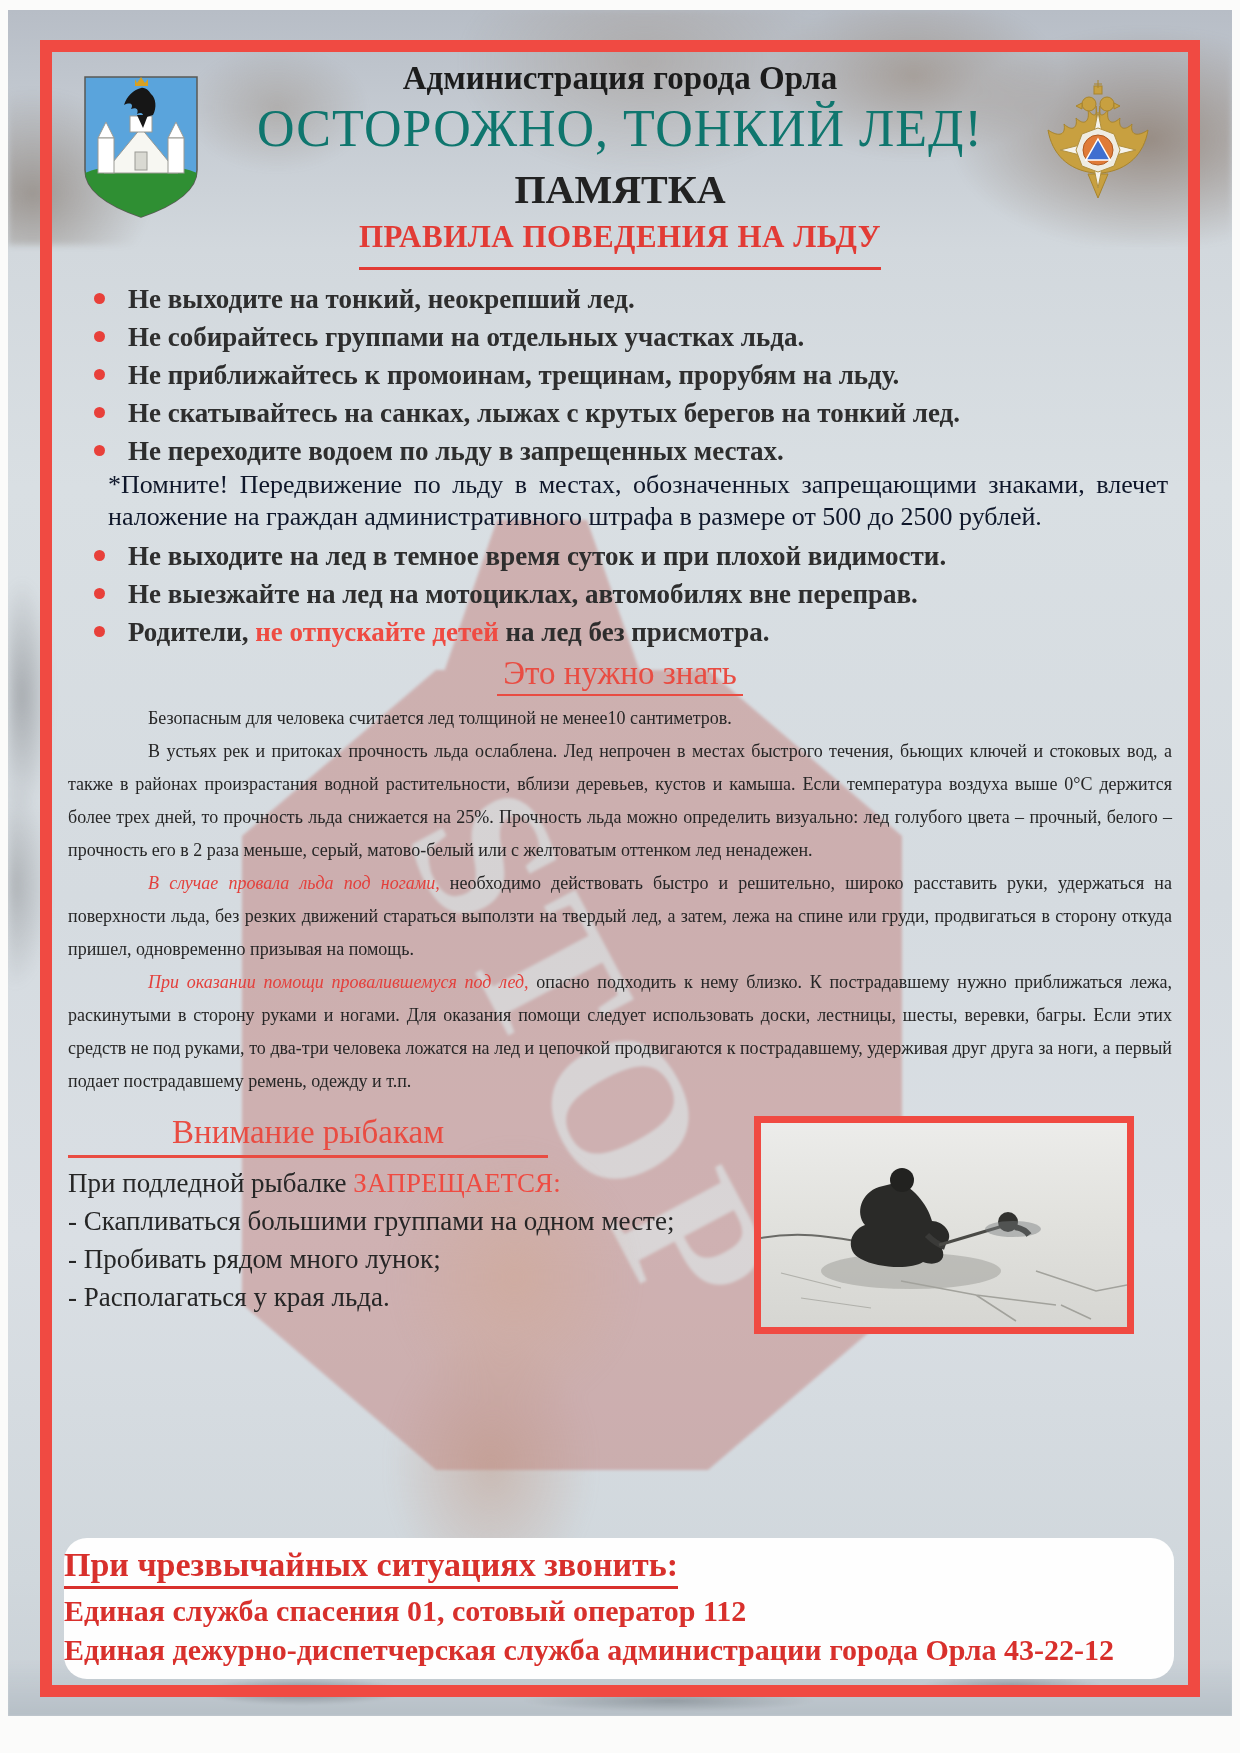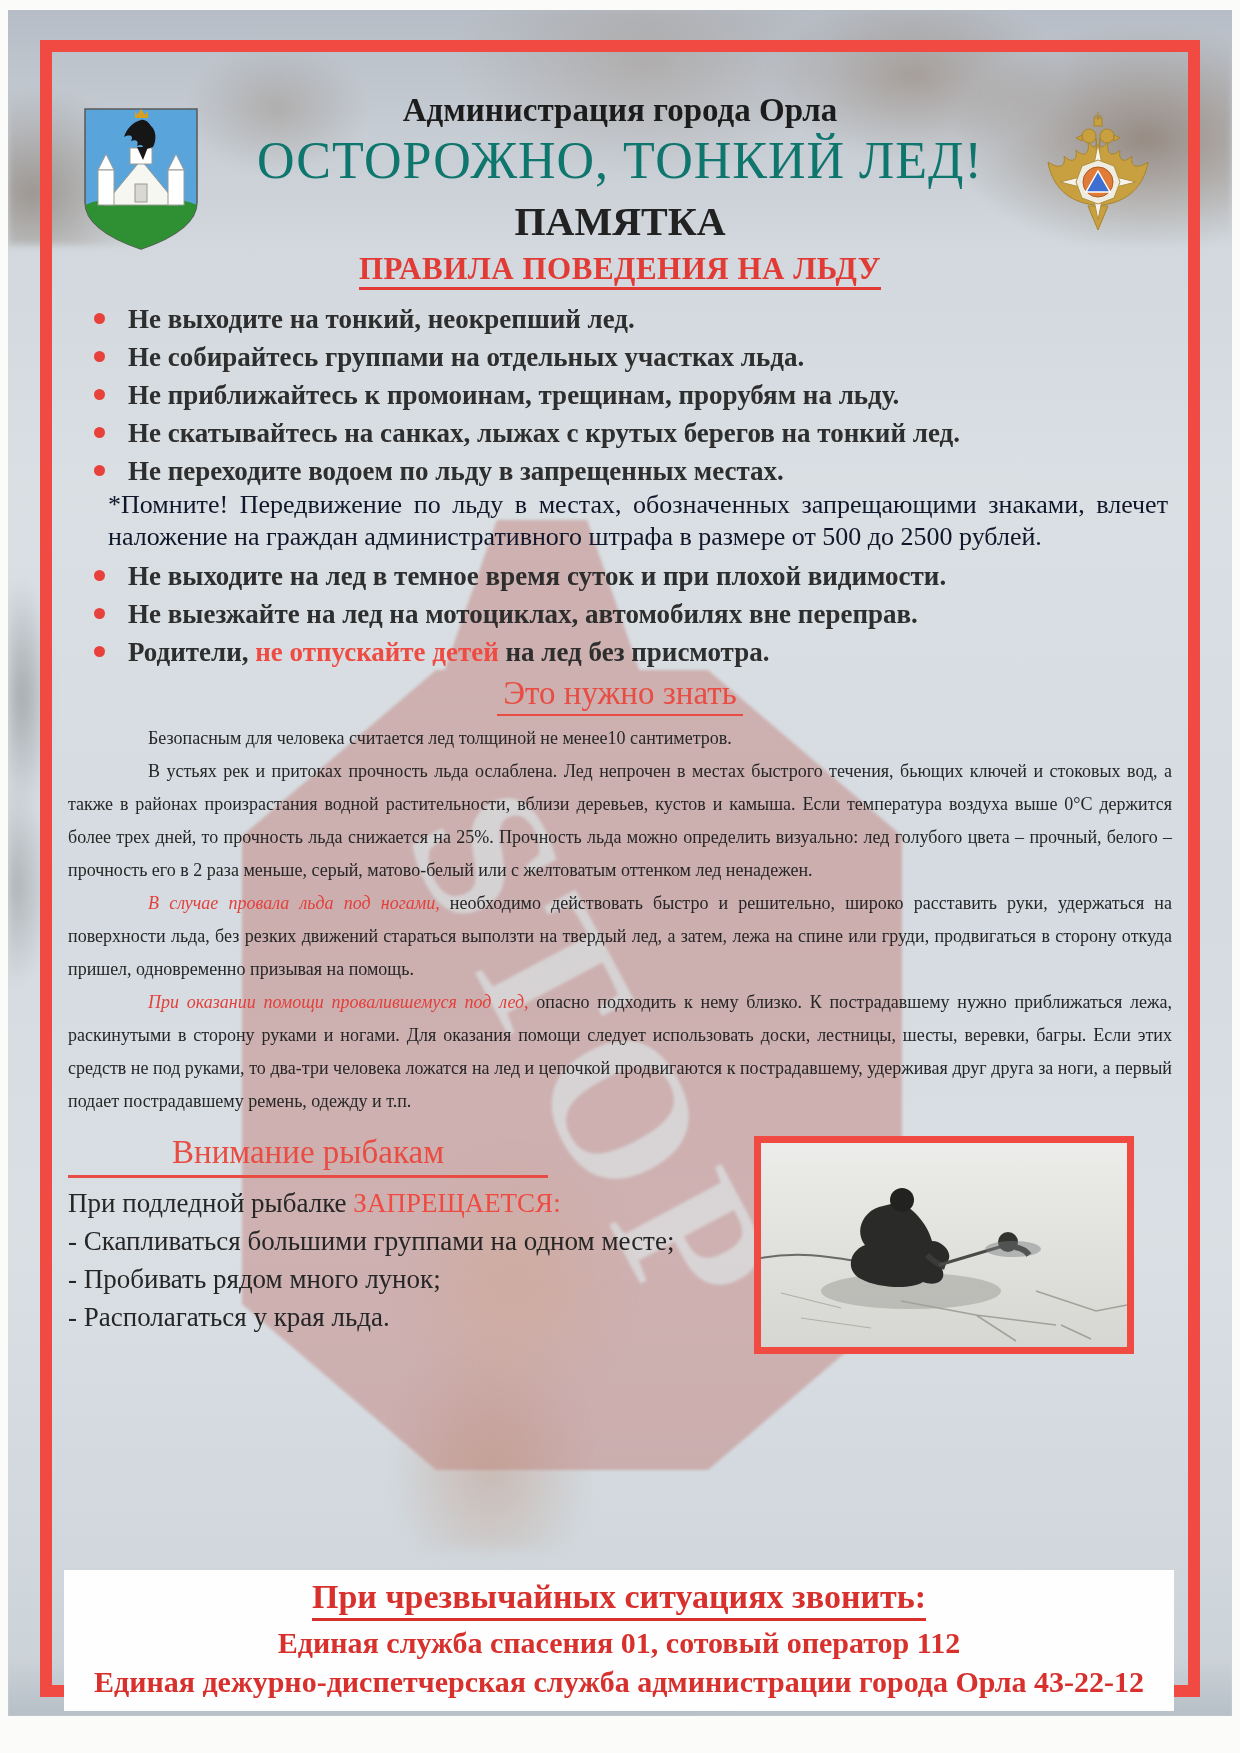--- a/index.html
+++ b/index.html
@@ -22,27 +22,27 @@
     radial-gradient(ellipse 50% 45% at 52% 35%,rgba(208,168,146,.5),transparent 72%),
     radial-gradient(ellipse 42% 45% at 45% 80%,rgba(188,142,120,.42),transparent 72%);}
   .bg-lower{position:absolute;left:0;right:0;bottom:0;height:55px;filter:blur(1px);background:
     radial-gradient(ellipse 150px 20px at 24% 55%,rgba(78,86,94,.55),transparent 70%),
     radial-gradient(ellipse 210px 16px at 54% 72%,rgba(98,106,112,.45),transparent 70%),
     radial-gradient(ellipse 130px 15px at 82% 45%,rgba(88,96,103,.42),transparent 70%),
     linear-gradient(180deg,rgba(185,193,200,0),rgba(172,182,190,.65));}
   .frame{position:absolute;left:40px;top:40px;width:1136px;height:1633px;
     border:12px solid #f04a42;}
   .content{position:absolute;left:52px;top:52px;width:1136px;height:1633px;overflow:hidden;
-    color:#262626;margin-top:32px;}
+    color:#262626;}
   .header{position:relative;text-align:center;padding-top:8px;}
   .org{font-size:33px;font-weight:bold;color:#1c1c1c;}
   .title{font-size:52px;font-weight:normal;color:#0f766e;letter-spacing:1px;margin-top:2px;}
   .doc-type{font-size:40px;font-weight:bold;color:#222;margin-top:8px;}
   .subtitle{display:inline-block;font-size:31px;font-weight:bold;color:#e23b35;
-    border-bottom:3px solid #e23b35;padding-bottom:0;margin-top:6px;letter-spacing:.5px;}
+    border-bottom:3px solid #e23b35;padding-bottom:12px;margin-top:6px;letter-spacing:.5px;}
   .emblem-left{position:absolute;left:30px;top:22px;width:118px;height:146px;}
   .emblem-right{position:absolute;right:32px;top:26px;width:116px;height:146px;}
   .rules{margin:14px 20px 0 40px;}
   .rule{position:relative;padding-left:36px;font-size:27px;line-height:30px;font-weight:bold;
     color:#2e2e2e;margin-bottom:8px;}
   .rule::before{content:'';position:absolute;left:2px;top:9px;width:11px;height:11px;
     border-radius:50%;background:#e8403a;}
   .rule-note{font-size:26px;line-height:32px;font-weight:normal;color:#0f172a;
     margin:3px 0 1px -20px;text-align:justify;}
   .hl-red{color:#ef4b42;font-family:Liberation Serif, serif;}
@@ -52,21 +52,21 @@
   .lead-red{color:#e3403c;font-style:italic;}
   .fisher-row{display:flex;margin:16px 0 0 16px;}
   .fisher-left{width:660px;}
   .fisher-heading{width:480px;text-align:center;font-size:33px;color:#e94c42;
     border-bottom:3px solid #e94c42;padding-bottom:4px;}
   .fisher-intro{font-size:27px;margin-top:10px;}
   .fisher-item{font-size:27px;margin-top:7px;}
   .photo{margin-left:26px;margin-top:2px;border:7px solid #f04a42;width:366px;height:204px;
     background:#e6e6e2;position:relative;z-index:1;}
   .emergency{position:absolute;left:12px;right:14px;bottom:6px;background:#fefefe;
-    text-align:center;padding:8px 0 12px;z-index:5;}
+    padding:8px 0 12px;z-index:5;border-radius:23px;}
   .emergency-heading{display:inline-block;font-size:34px;font-weight:bold;color:#d8302c;
     border-bottom:3px solid #d8302c;padding-bottom:2px;}
   .emergency-line{font-size:30px;font-weight:bold;color:#d8302c;margin-top:5px;}
 </style>
 </head>
 <body>
 
 <div class="photo-bg">
   <div class="trees"></div>
   <div class="leftbank"></div>

